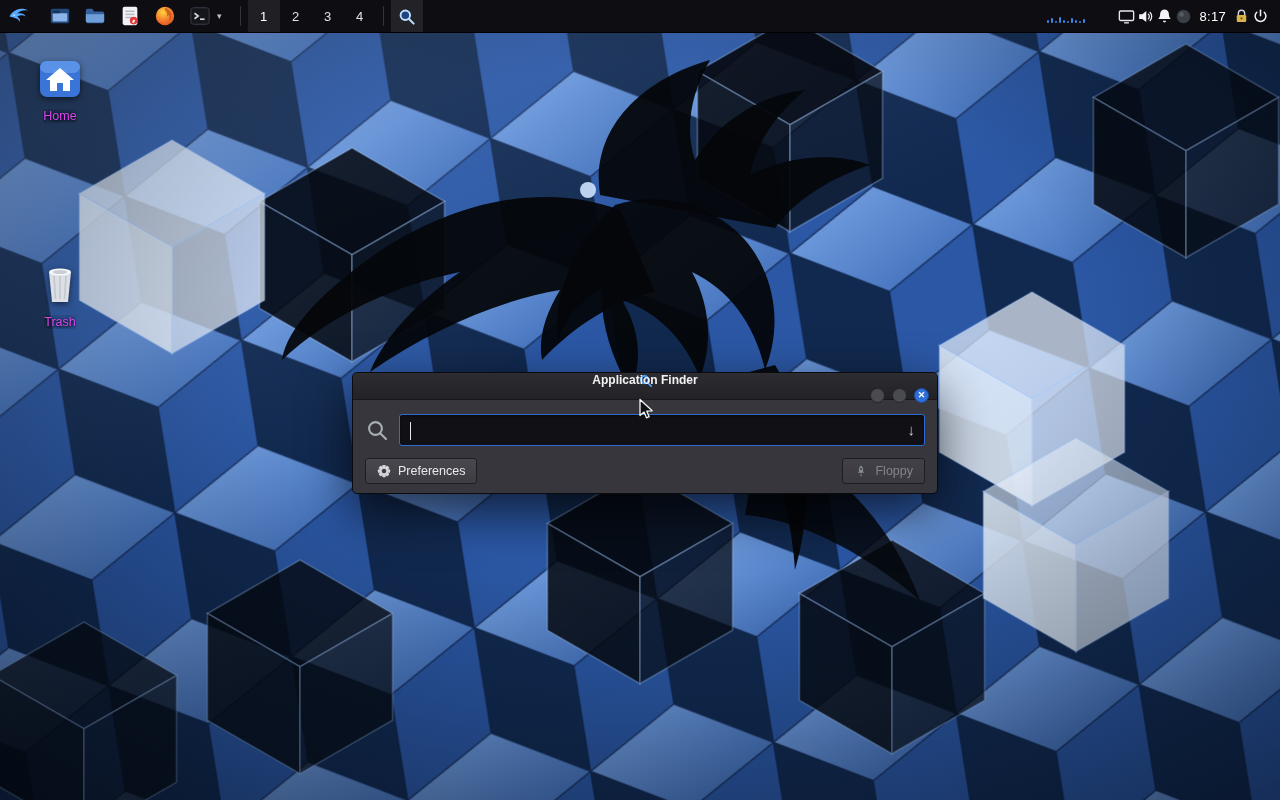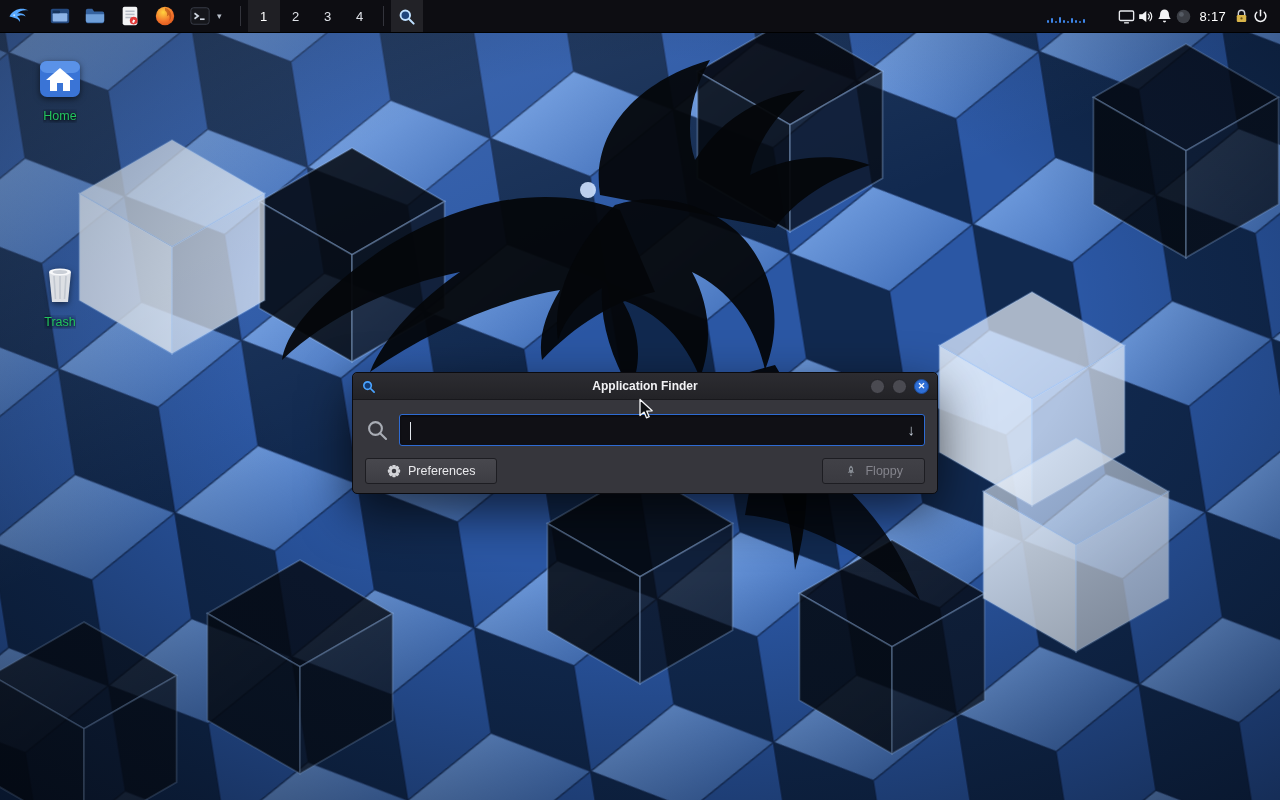--- a/index.html
+++ b/index.html
@@ -25,42 +25,42 @@
   .monitor{display:flex;align-items:flex-end;gap:2px;padding:0 22px 9px 0;}
   .monitor i{display:block;width:2px;background:#3d85e8;border-radius:1px;}
   .tray{display:flex;padding:0 10px;}
   .tray svg{width:19px;height:19px;display:block;}
   .clock{color:#fff;font-size:13px;display:flex;align-items:center;padding:0 6px;letter-spacing:.3px;}
 
   
   .dicon{position:absolute;left:8px;width:104px;display:flex;flex-direction:column;align-items:center;gap:7px;z-index:3;}
   .dicon .glyph{width:46px;height:46px;display:flex;align-items:center;justify-content:center;}
   .dicon .glyph svg{width:46px;height:46px;display:block;filter:drop-shadow(0 2px 3px rgba(0,0,0,.55));}
-  .dlab{color:#22c55e;font-size:12.5px;text-shadow:0 1px 3px #000,0 0 7px rgba(0,0,0,.85);max-width:102px;white-space:nowrap;overflow:hidden;text-overflow:ellipsis;text-align:center;}
+  .dlab{color:#d946ef;font-size:12.5px;text-shadow:0 1px 3px #000,0 0 7px rgba(0,0,0,.85);max-width:102px;white-space:nowrap;overflow:hidden;text-overflow:ellipsis;text-align:center;}
 
   
   .finder{position:absolute;left:352px;top:372px;width:586px;background:#36363c;border:1px solid #0b0b0f;border-radius:5px;box-shadow:0 18px 50px rgba(0,0,0,.65);z-index:20;}
-  .tbar{height:27px;background:linear-gradient(#2c2c31,#232327);border-bottom:1px solid #18181c;border-radius:5px 5px 0 0;display:flex;align-items:center;padding:0 8px;position:relative;}
+  .tbar{height:27px;background:linear-gradient(#2c2c31,#232327);border-bottom:1px solid #18181c;border-radius:5px 5px 0 0;display:flex;align-items:center;padding:0 8px;position:relative;flex-direction:column;}
   .tbar .ticon{display:flex;align-items:center;}
   .tbar .ticon svg{width:15px;height:15px;}
   .ttitle{position:absolute;left:70px;right:70px;text-align:center;font-size:12px;font-weight:bold;color:#f2f2f5;pointer-events:none;}
   .wbtns{margin-left:auto;display:flex;gap:7px;align-items:center;}
   .wbtn{width:15px;height:15px;border-radius:50%;background:#4a4a51;border:1px solid #232328;padding:0;display:flex;align-items:center;justify-content:center;}
   .wbtn.close{background:#2f6fd6;border-color:#1c4d9f;}
   .wbtn.close span{color:#fff;font-size:9px;font-weight:bold;line-height:1;}
   .fbody{padding:14px 12px 9px;}
   .srow{display:flex;align-items:center;gap:10px;}
   .srow .mag svg{width:24px;height:24px;display:block;}
   .ibox{flex:1;position:relative;height:32px;background:#101015;border:1px solid #2e6bd3;border-radius:3px;box-shadow:inset 0 1px 2px rgba(0,0,0,.5);}
   .ibox input{position:absolute;inset:0;background:transparent;border:none;outline:none;color:#eef0f4;font-size:13px;padding:0 24px 0 10px;caret-color:transparent;font-family:inherit;}
   .caret{position:absolute;left:10px;top:7px;width:1px;height:18px;background:#e2e6ec;animation:blink 1.1s steps(2,start) infinite;}
   .iarrow{position:absolute;right:9px;top:50%;transform:translateY(-52%);color:#c4cdd8;font-size:15px;pointer-events:none;}
   @keyframes blink{50%{opacity:0;}}
   .brow{display:flex;justify-content:space-between;margin-top:12px;}
-  .btn{display:inline-flex;align-items:center;gap:7px;background:linear-gradient(#48484e,#3d3d43);border:1px solid #1d1d22;border-radius:3px;padding:0 21px;height:26px;color:#e9e9ec;font-size:12.5px;font-family:inherit;}
+  .btn{display:inline-flex;align-items:center;gap:7px;background:linear-gradient(#48484e,#3d3d43);border:1px solid #1d1d22;border-radius:3px;padding:0 11px;height:26px;color:#e9e9ec;font-size:12.5px;font-family:inherit;}
   .btn svg{width:14px;height:14px;display:block;}
   .btn.disabled{color:#84848c;background:linear-gradient(#414147,#3a3a40);}
 
   .cursor{position:absolute;left:636px;top:398px;z-index:50;pointer-events:none;}
 </style>
 </head>
 <body>
 
 <div class="screen">
 

